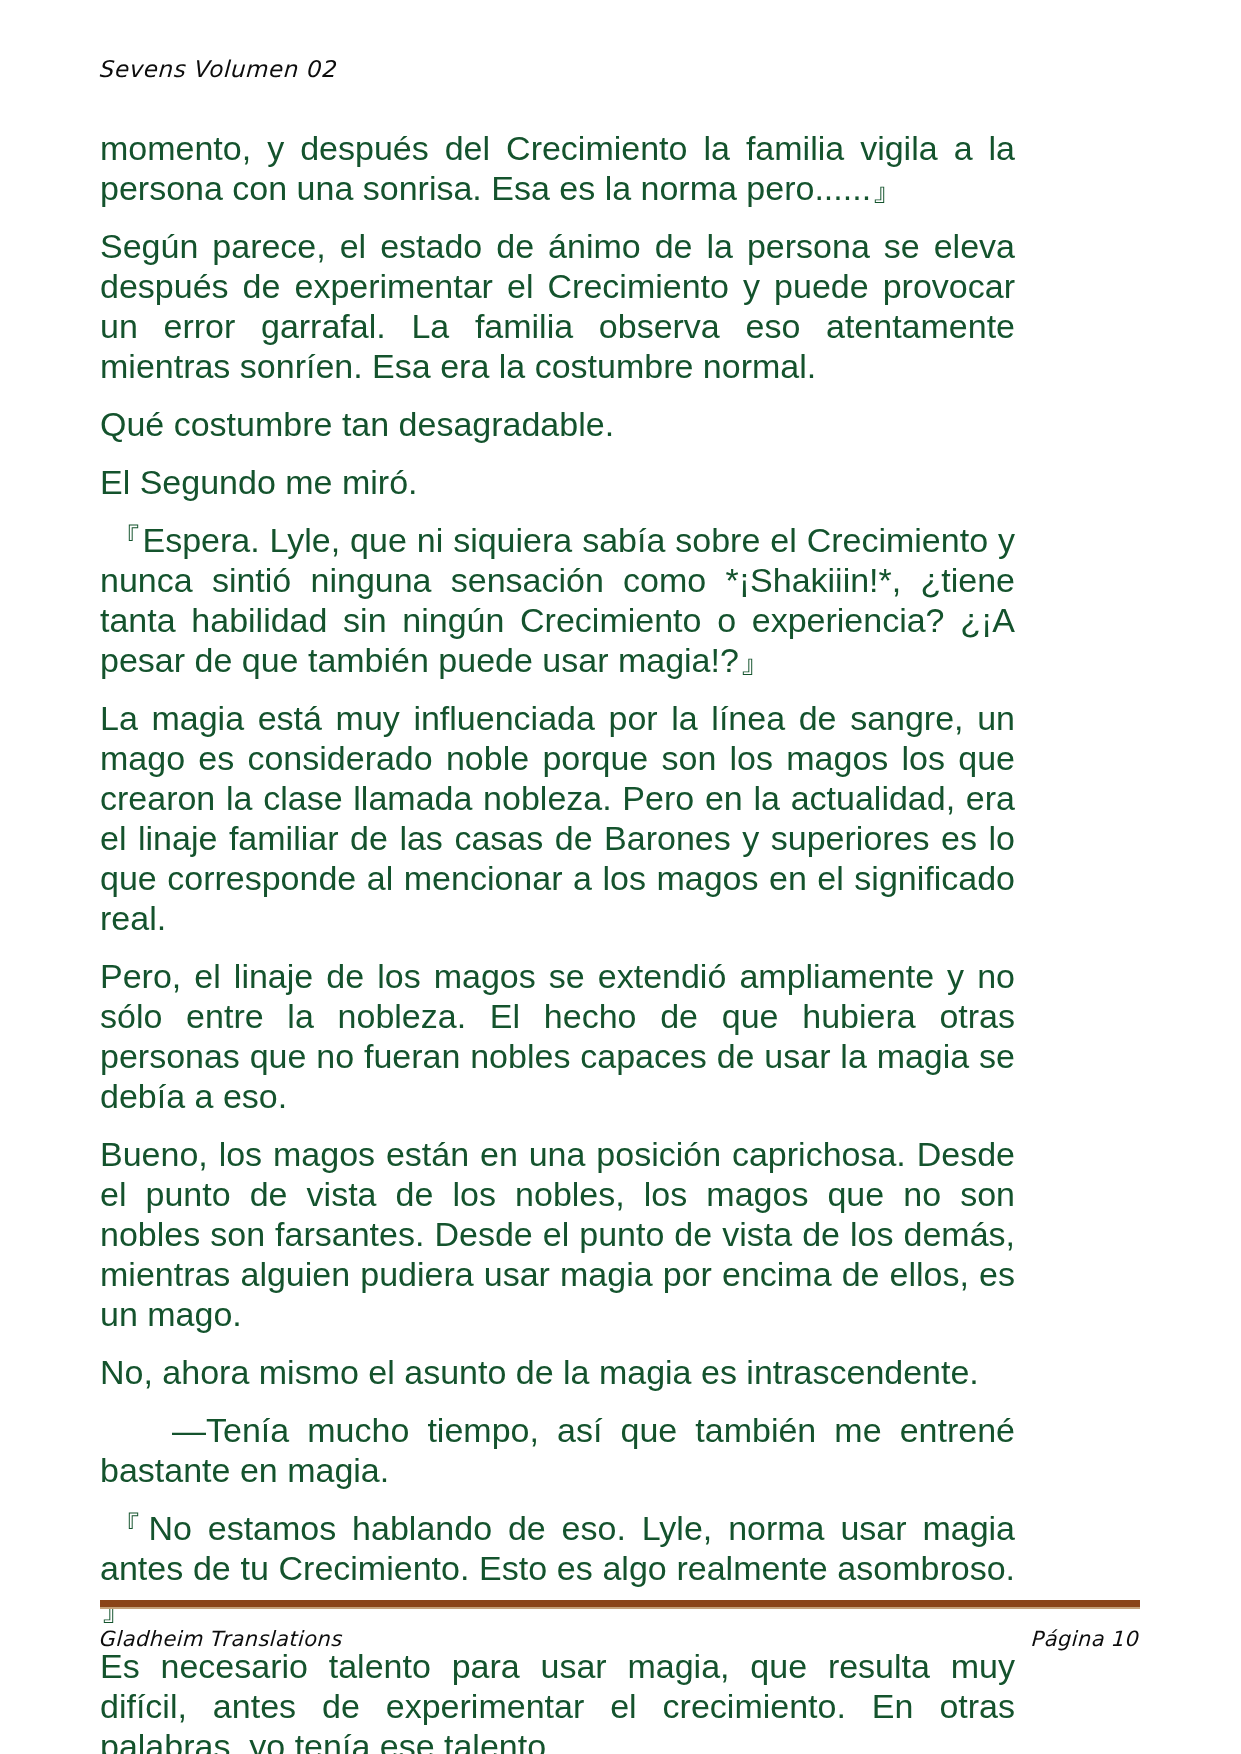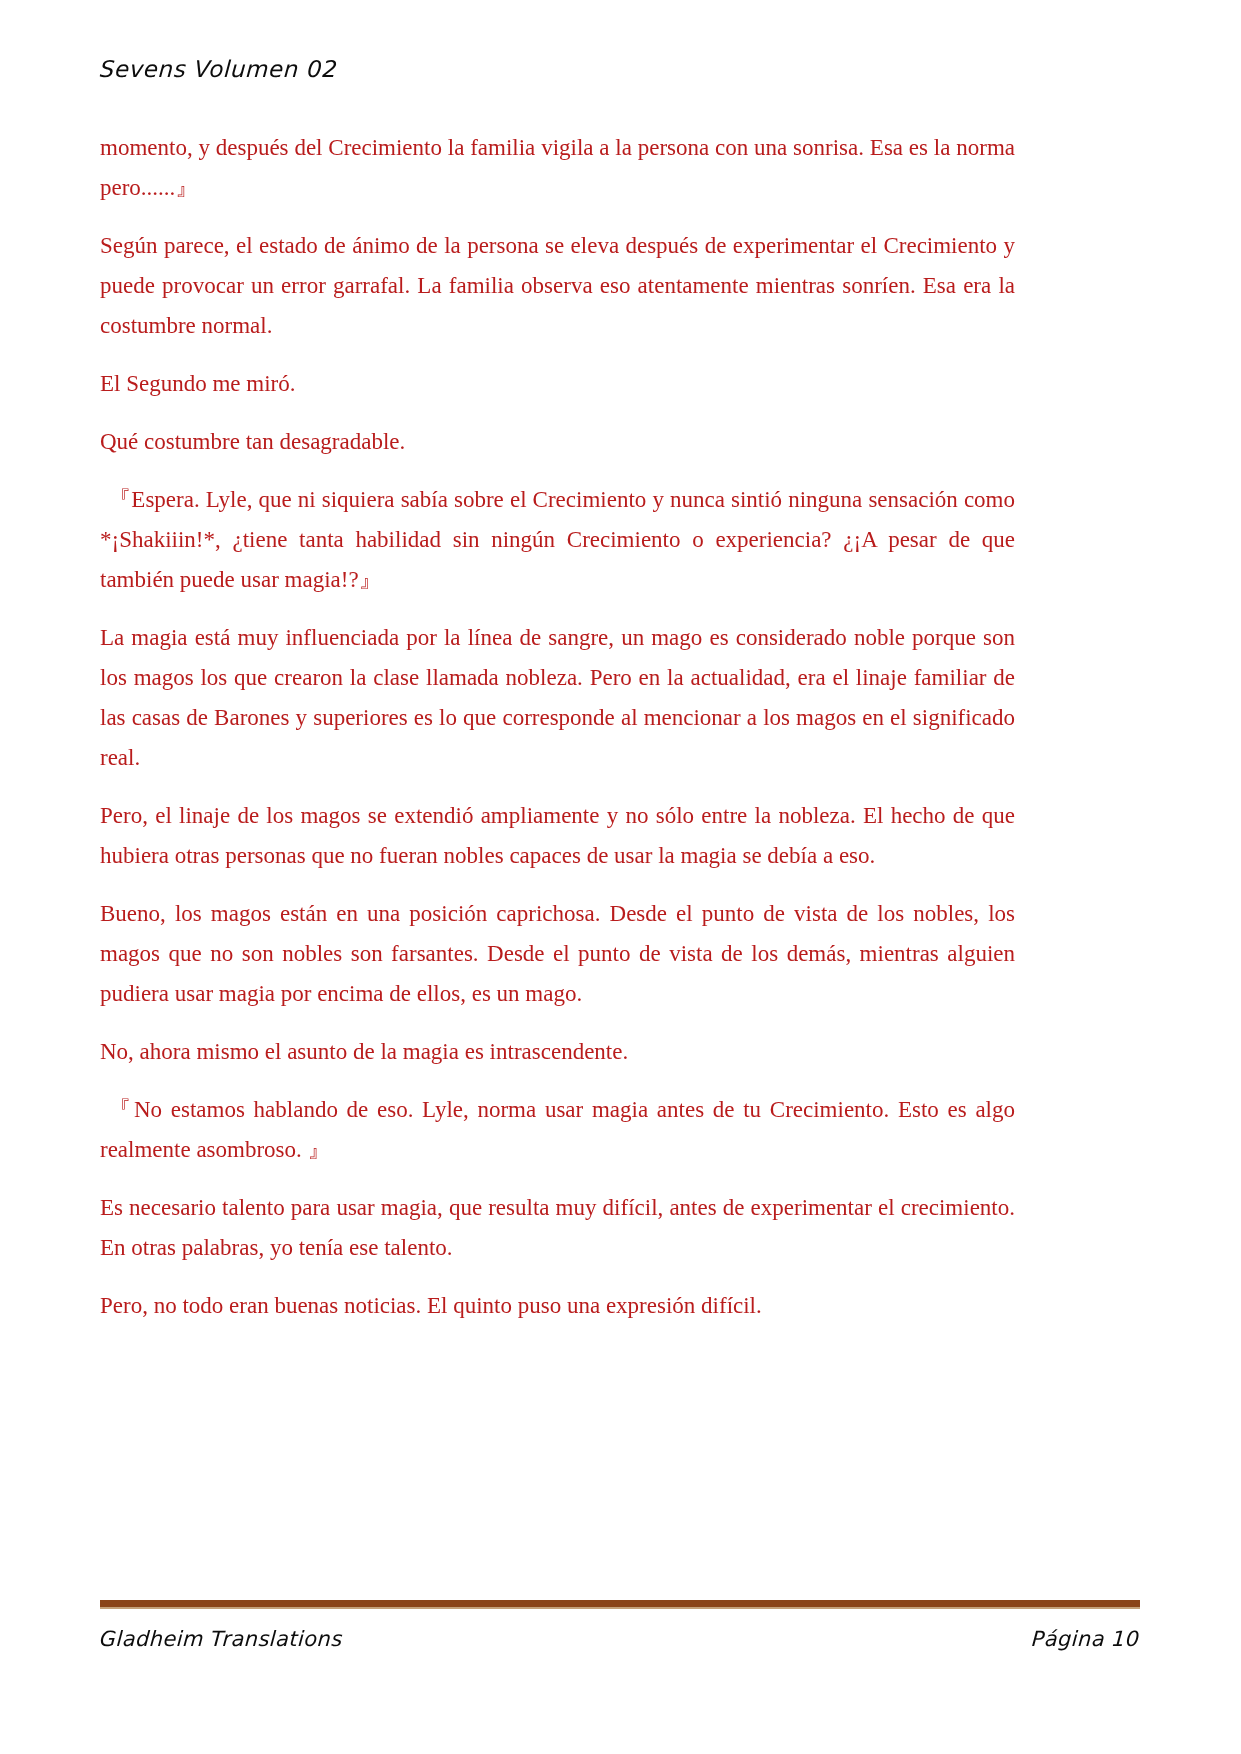--- a/index.html
+++ b/index.html
@@ -37,25 +37,25 @@
   }
 
   
   .content {
     position: absolute;
     left: 100px;
     top: 128px;
     width: 915px;
   }
   .para {
-    font-family: Liberation Serif, serif;
+    font-family: Liberation Sans, sans-serif;
     font-stretch: condensed;
-    font-size: 23px;
+    font-size: 34px;
     line-height: 40px;
-    color: #b91c1c;
+    color: #14532d;
     text-align: justify;
     text-justify: inter-word;
     margin: 0 0 18px 0;
     -webkit-hyphens: none;
     hyphens: none;
   }
   .para.quote { text-indent: 8px; margin-top: 17px; }
   .para.dash { text-indent: 72px; }
 
   
@@ -94,27 +94,28 @@
 
 <div class="page">
 
   <div class="header">
     <div class="header-title">Sevens Volumen 02</div>
   </div>
 
   <div class="content">
       <p class="para">momento, y después del Crecimiento la familia vigila a la persona con una sonrisa. Esa es la norma pero......』</p>
       <p class="para">Según parece, el estado de ánimo de la persona se eleva después de experimentar el Crecimiento y puede provocar un error garrafal. La familia observa eso atentamente mientras sonríen. Esa era la costumbre normal.</p>
+      <p class="para">Qué costumbre tan desagradable.</p>
       <p class="para">El Segundo me miró.</p>
-      <p class="para">Qué costumbre tan desagradable.</p>
       <p class="para quote">『Espera. Lyle, que ni siquiera sabía sobre el Crecimiento y nunca sintió ninguna sensación como *¡Shakiiin!*, ¿tiene tanta habilidad sin ningún Crecimiento o experiencia? ¿¡A pesar de que también puede usar magia!?』</p>
       <p class="para">La magia está muy influenciada por la línea de sangre, un mago es considerado noble porque son los magos los que crearon la clase llamada nobleza. Pero en la actualidad, era el linaje familiar de las casas de Barones y superiores es lo que corresponde al mencionar a los magos en el significado real.</p>
       <p class="para">Pero, el linaje de los magos se extendió ampliamente y no sólo entre la nobleza. El hecho de que hubiera otras personas que no fueran nobles capaces de usar la magia se debía a eso.</p>
       <p class="para">Bueno, los magos están en una posición caprichosa. Desde el punto de vista de los nobles, los magos que no son nobles son farsantes. Desde el punto de vista de los demás, mientras alguien pudiera usar magia por encima de ellos, es un mago.</p>
       <p class="para">No, ahora mismo el asunto de la magia es intrascendente.</p>
+      <p class="para dash">—Tenía mucho tiempo, así que también me entrené bastante en magia.</p>
       <p class="para quote">『No estamos hablando de eso.  Lyle, norma usar magia antes de tu Crecimiento. Esto es algo realmente asombroso. 』</p>
       <p class="para">Es necesario talento para usar magia, que resulta muy difícil, antes de experimentar el crecimiento. En otras palabras, yo tenía ese talento.</p>
       <p class="para">Pero, no todo eran buenas noticias. El quinto puso una expresión difícil.</p>
     </div>
 
   <div class="footer">
     <div class="footer-rule" style="background: rgb(138, 68, 24); border-top-color: rgb(138, 68, 24); border-bottom-color: rgb(196, 161, 121);"></div>
     <div class="footer-row">
       <div class="footer-left">Gladheim Translations</div>
       <div class="footer-right">Página 10</div>

